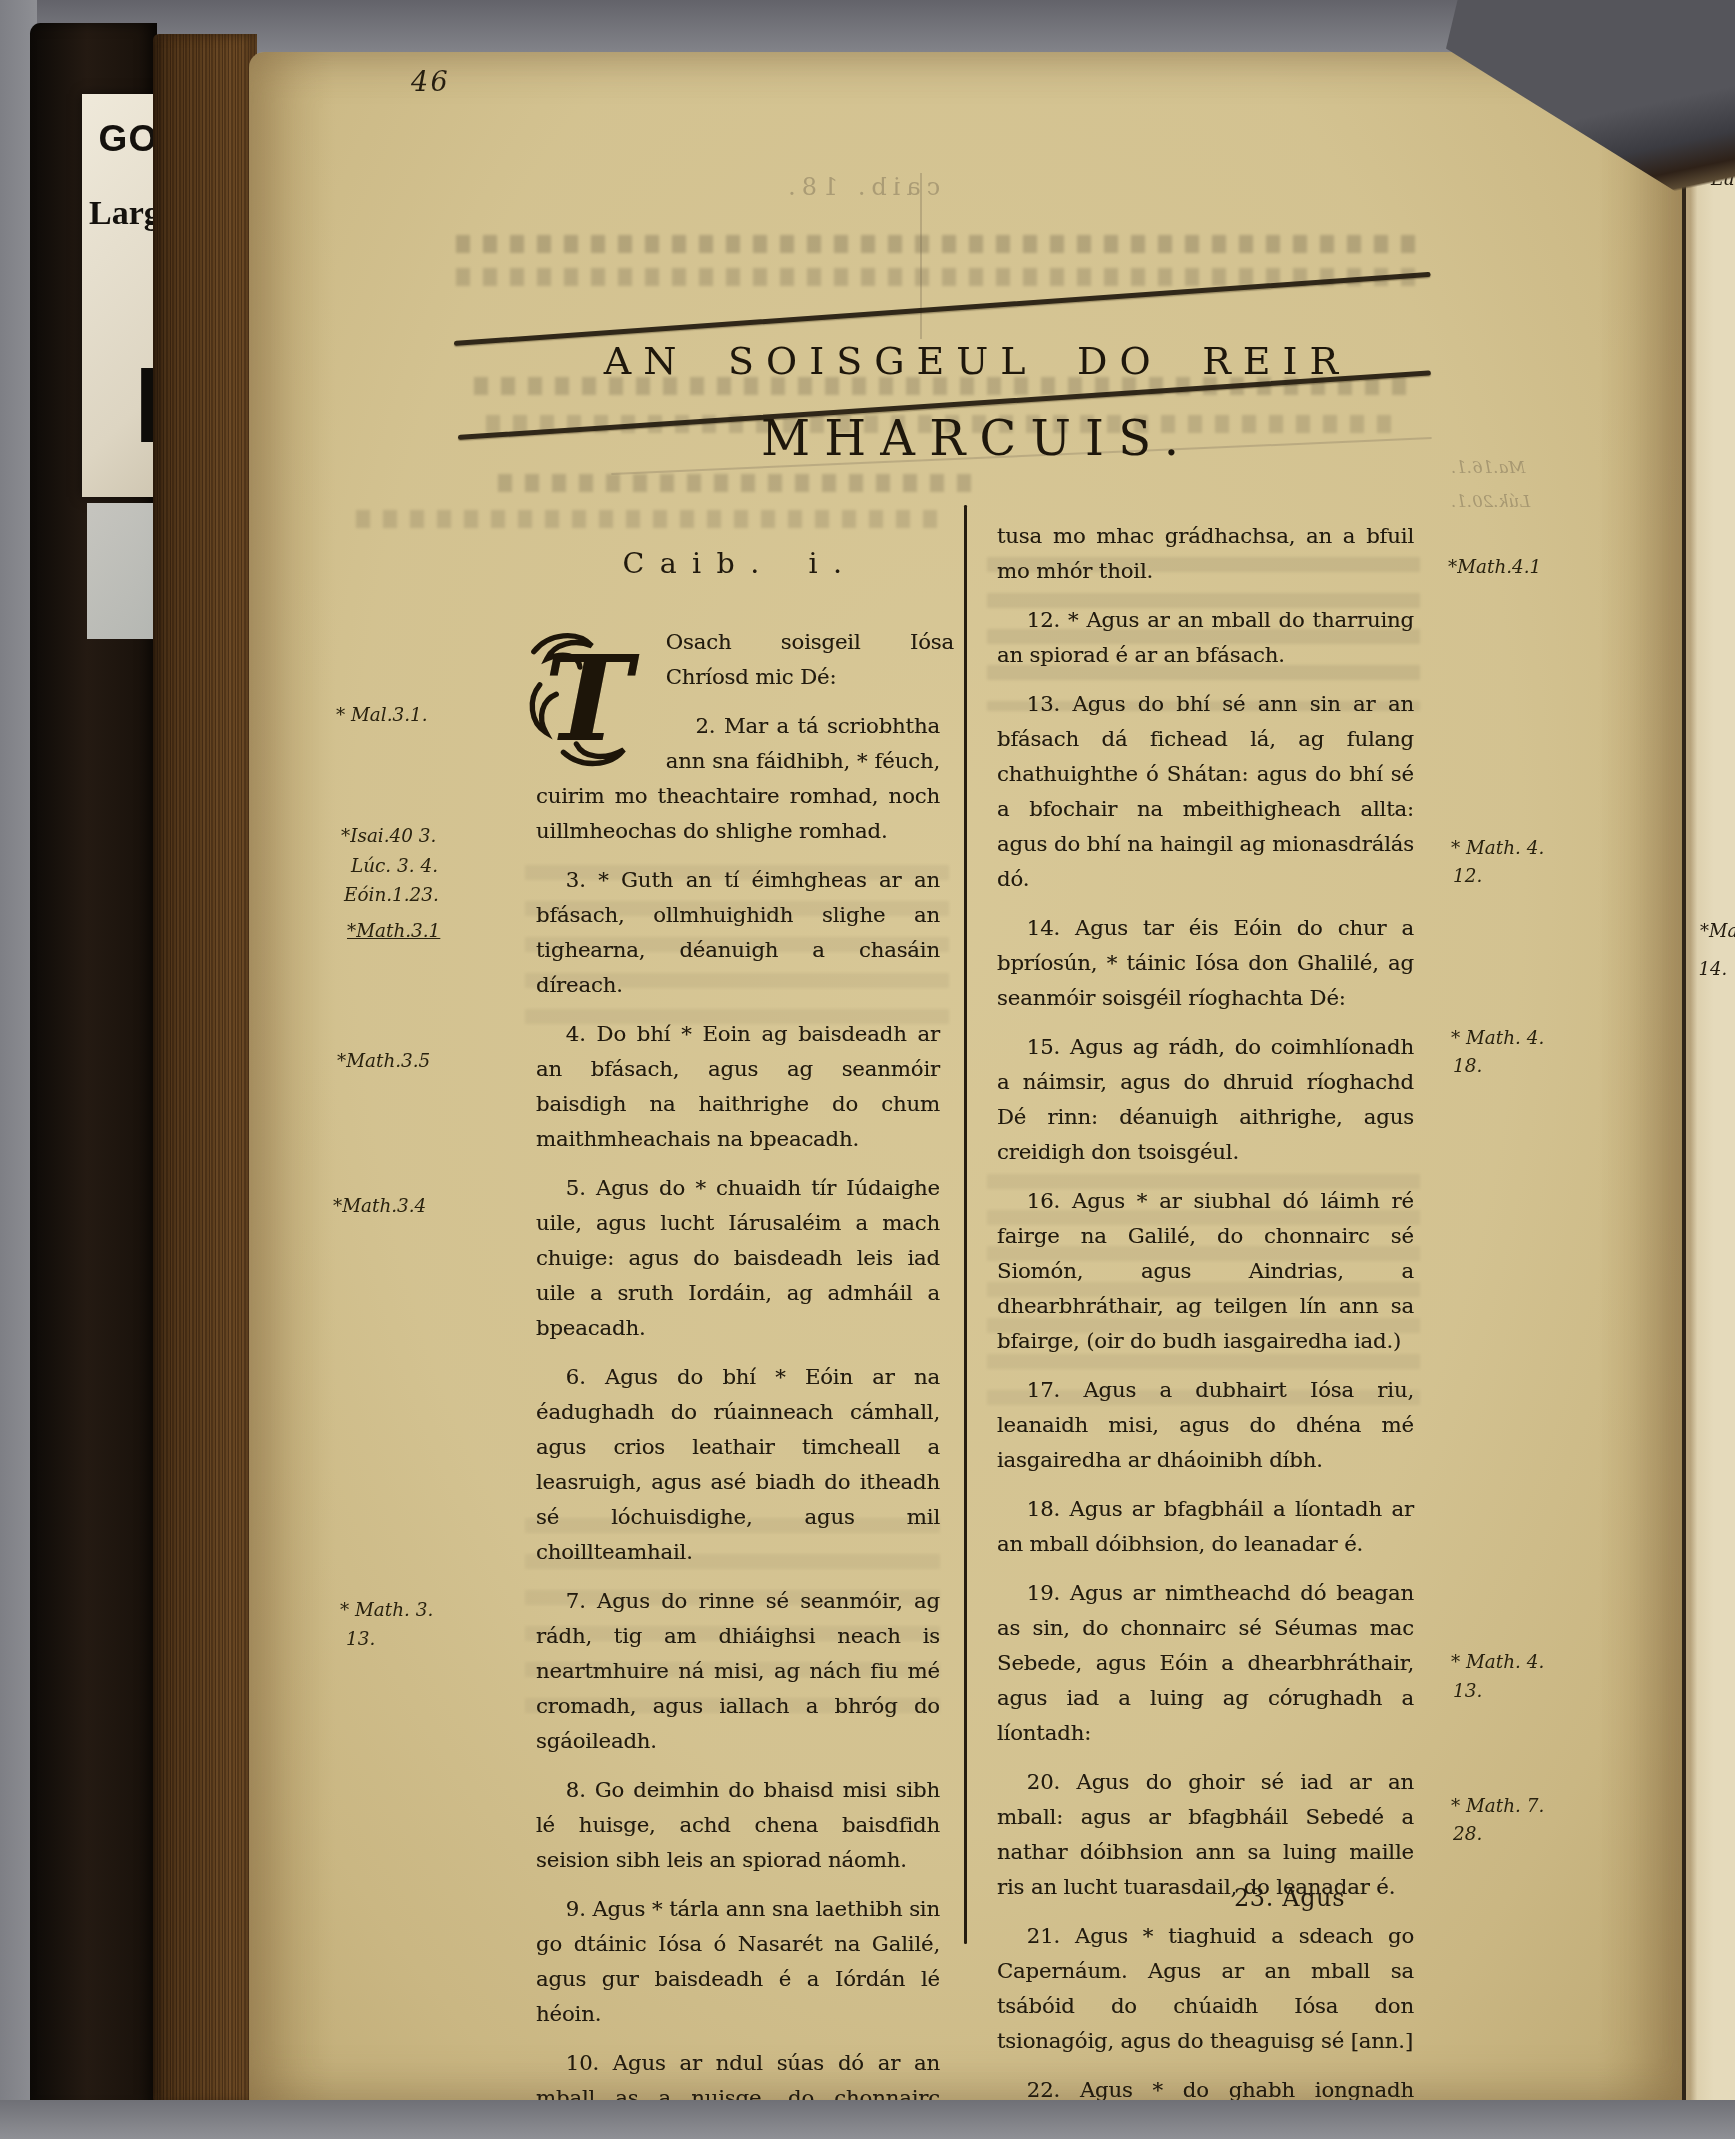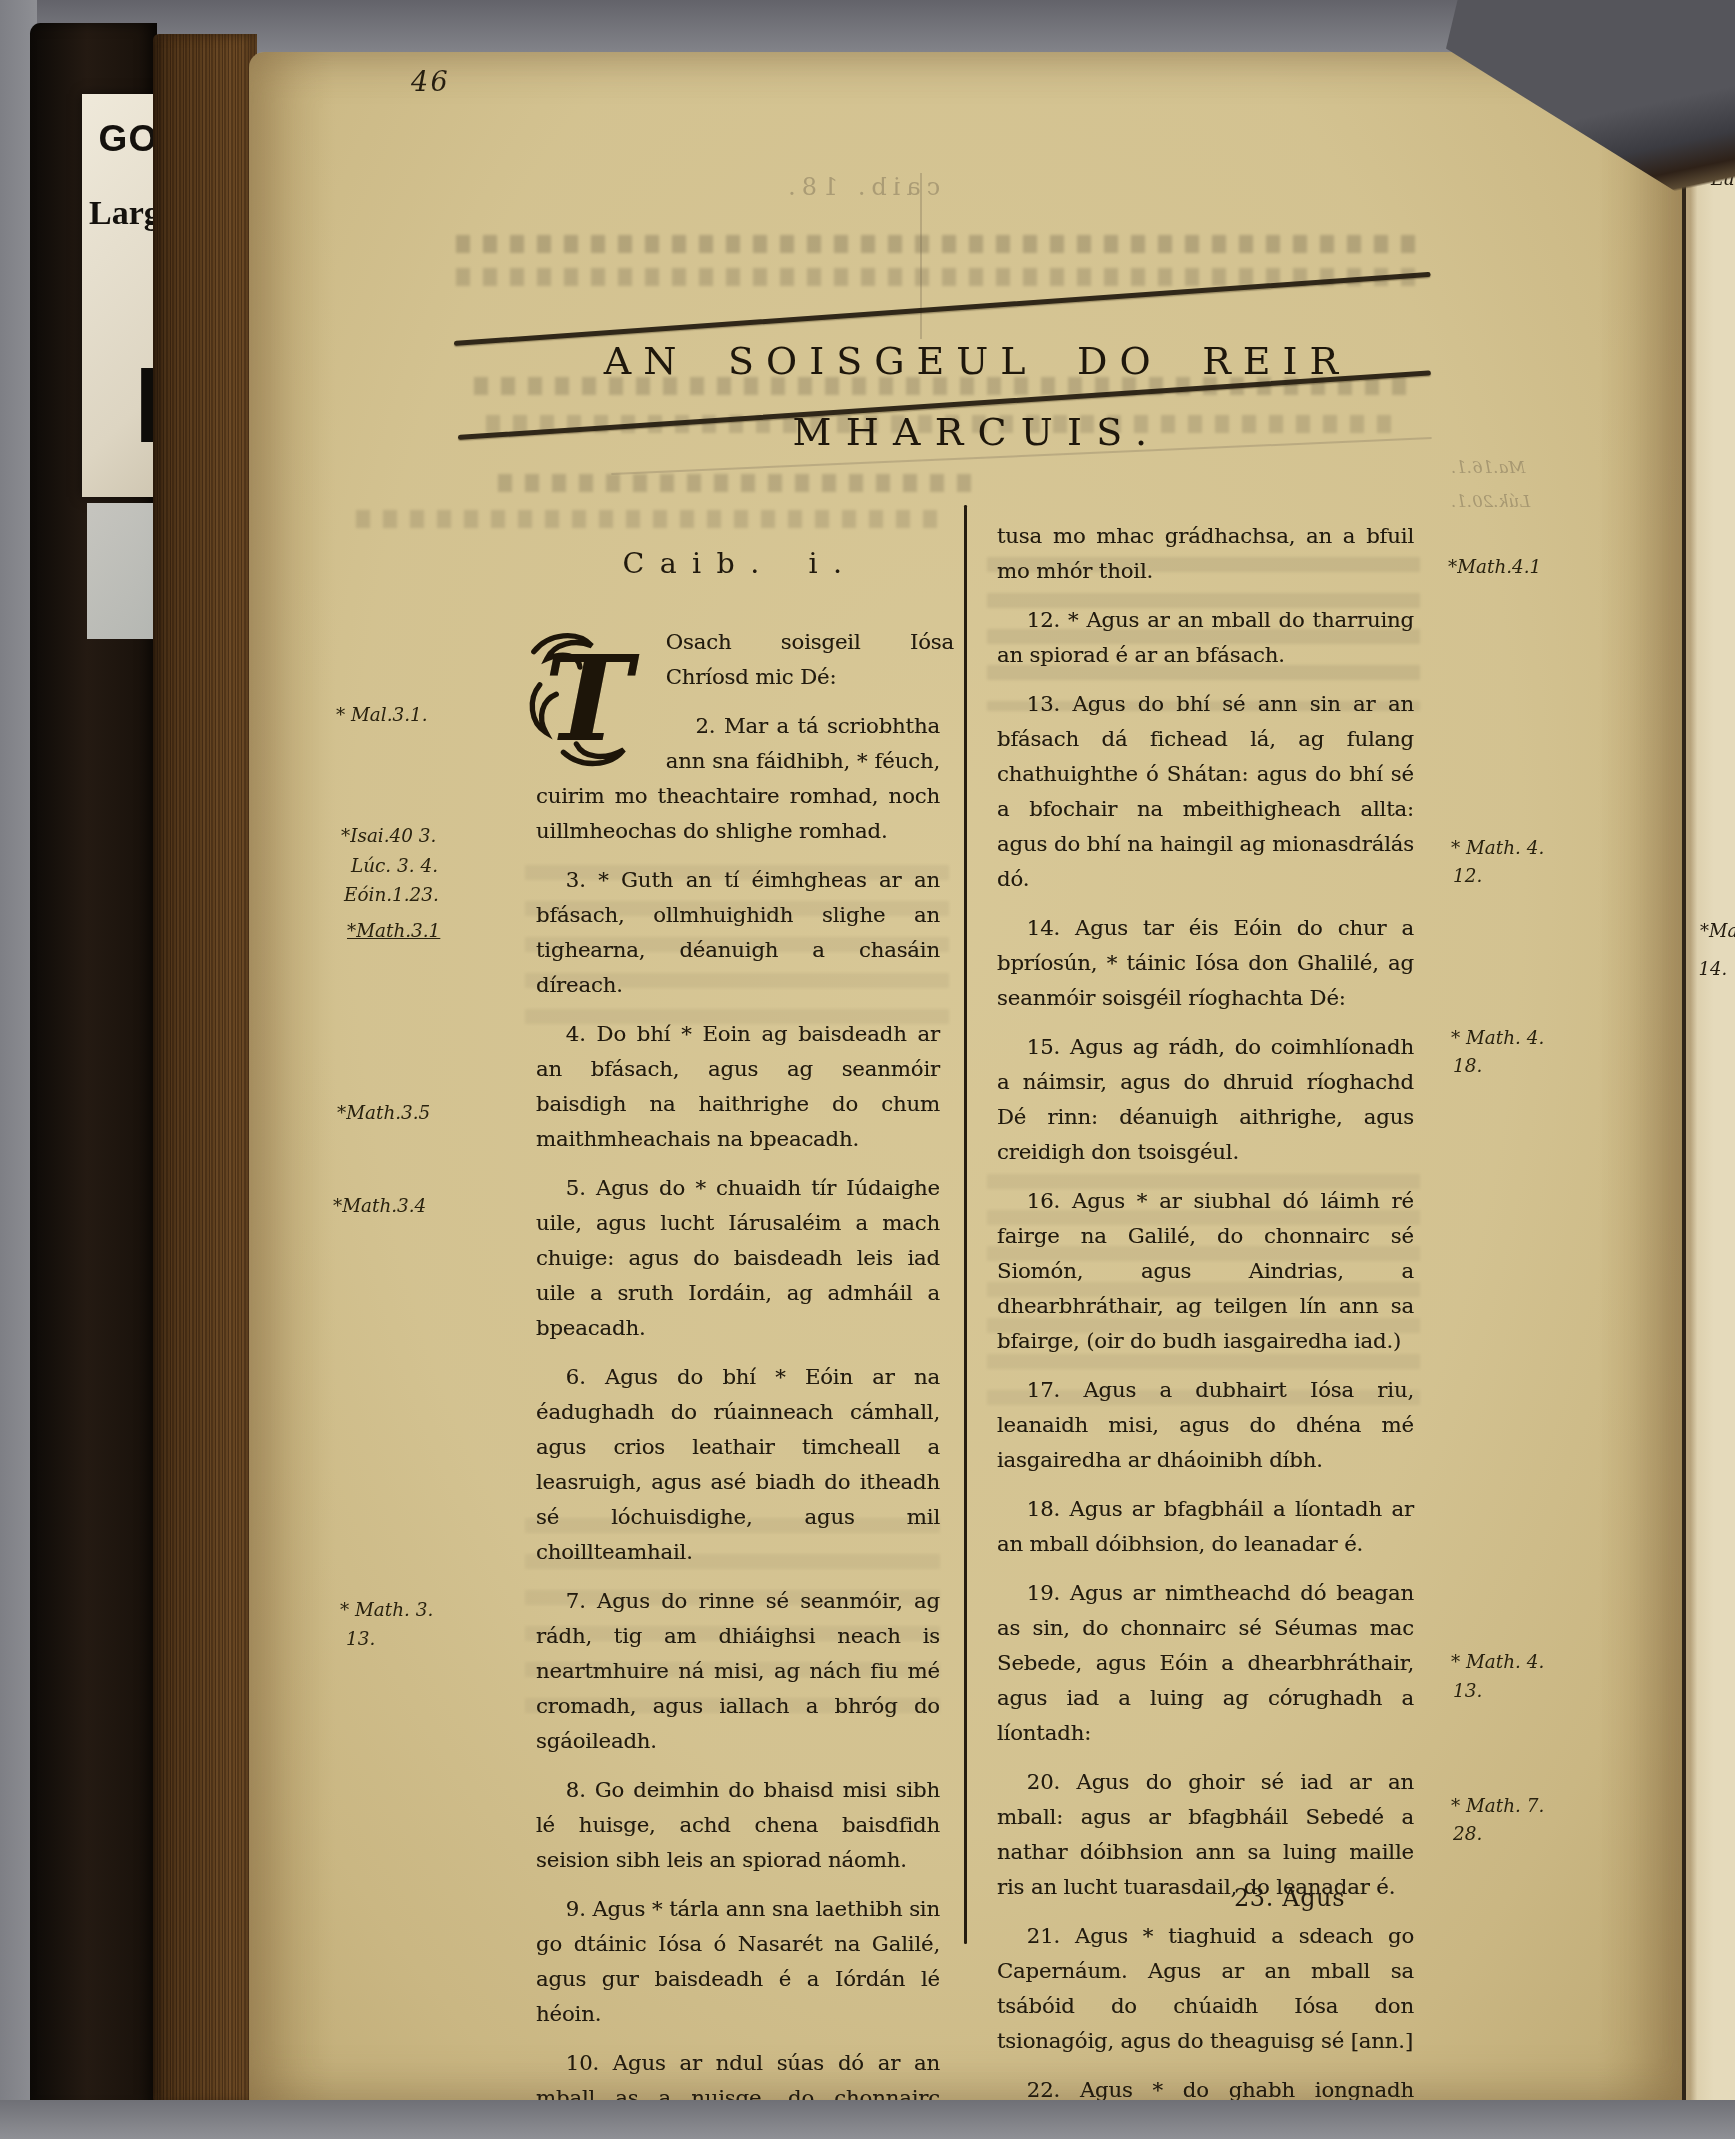--- a/index.html
+++ b/index.html
@@ -67,21 +67,21 @@
     background:repeating-linear-gradient(90deg, rgba(92,82,60,.85) 0 14.2px, transparent 14.2px 27px);}
   .ghost-block{opacity:.14;filter:blur(1.8px);
     background:repeating-linear-gradient(180deg, rgba(92,82,60,.8) 0 15.4px, transparent 15.4px 36px);}
   .ghost-text{position:absolute;z-index:4;color:#6d614a;opacity:.4;filter:blur(0.7px);
     transform:scaleX(-1);font-size:24px;letter-spacing:6px;white-space:nowrap;}
   .ghost-margin{position:absolute;z-index:4;color:#6d614a;opacity:.42;filter:blur(0.6px);
     transform:scaleX(-1);font-size:16.6px;font-style:italic;white-space:nowrap;}
 
   .title{position:absolute;left:522px;width:910px;text-align:center;z-index:5;color:#1e170c;}
   .title.t1{top:339px;font-size:38px;letter-spacing:12px;word-spacing:15.4px;}
-  .title.t2{top:410px;font-size:38px;letter-spacing:14.2px;}
+  .title.t2{top:410px;font-size:48px;letter-spacing:14.2px;}
   .caib{position:absolute;left:522px;top:547px;width:436px;text-align:center;z-index:5;
     font-size:28.5px;letter-spacing:15.4px;word-spacing:9.5px;color:#211a0e;}
 
   .column{position:absolute;z-index:5;color:#211a0e;font-size:21.3px;line-height:35px;
     text-align:justify;letter-spacing:-0.2px;}
   .col-left{left:522px;top:624px;width:432px;}
   .col-right{left:983px;top:504px;width:445px;}
   .verse{margin:14px;text-indent:1.4em;text-shadow:0 0 0.6px rgba(35,25,8,.35);}
   .verse.noindent{text-indent:0;}
   .opening{text-shadow:0 0 0.6px rgba(35,25,8,.35);}
@@ -178,21 +178,21 @@
     <p class="verse">20. Agus do ghoir sé iad ar an mball: agus ar bfagbháil Sebedé a nathar dóibhsion ann sa luing maille ris an lucht tuarasdail, do leanadar é.</p>
     <p class="verse">21. Agus * tiaghuid a sdeach go Capernáum. Agus ar an mball sa tsábóid do chúaidh Iósa don tsionagóig, agus do theaguisg sé [ann.]</p>
     <p class="verse">22. Agus * do ghabh iongnadh iadsan fá na theagasg: oir do theaguisg sé iad mar neach agá raibh cumhachta, agus ní mar na sgríobuidhe.</p>
   </div>
 
   <div class="mnote" style="left:336px;top:704px;">* Mal.3.1.</div>
   <div class="mnote" style="left:341px;top:825px;">*Isai.40 3.</div>
   <div class="mnote" style="left:351px;top:855px;">Lúc. 3. 4.</div>
   <div class="mnote" style="left:344px;top:884px;">Eóin.1.23.</div>
   <div class="mnote" style="left:347px;top:920px;text-decoration:underline;">*Math.3.1</div>
-  <div class="mnote" style="left:337px;top:1102px;text-align:right;">*Math.3.5</div>
+  <div class="mnote" style="left:337px;top:1050px;text-align:right;">*Math.3.5</div>
   <div class="mnote" style="left:333px;top:1195px;">*Math.3.4</div>
   <div class="mnote" style="left:340px;top:1599px;">* Math. 3.</div>
   <div class="mnote" style="left:346px;top:1628px;">13.</div>
 
   <div class="mnote" style="left:1448px;top:556px;">*Math.4.1</div>
   <div class="mnote" style="left:1451px;top:837px;">* Math. 4.</div>
   <div class="mnote" style="left:1453px;top:865px;">12.</div>
   <div class="mnote" style="left:1451px;top:1027px;">* Math. 4.</div>
   <div class="mnote" style="left:1453px;top:1055px;">18.</div>
   <div class="mnote" style="left:1451px;top:1651px;">* Math. 4.</div>

